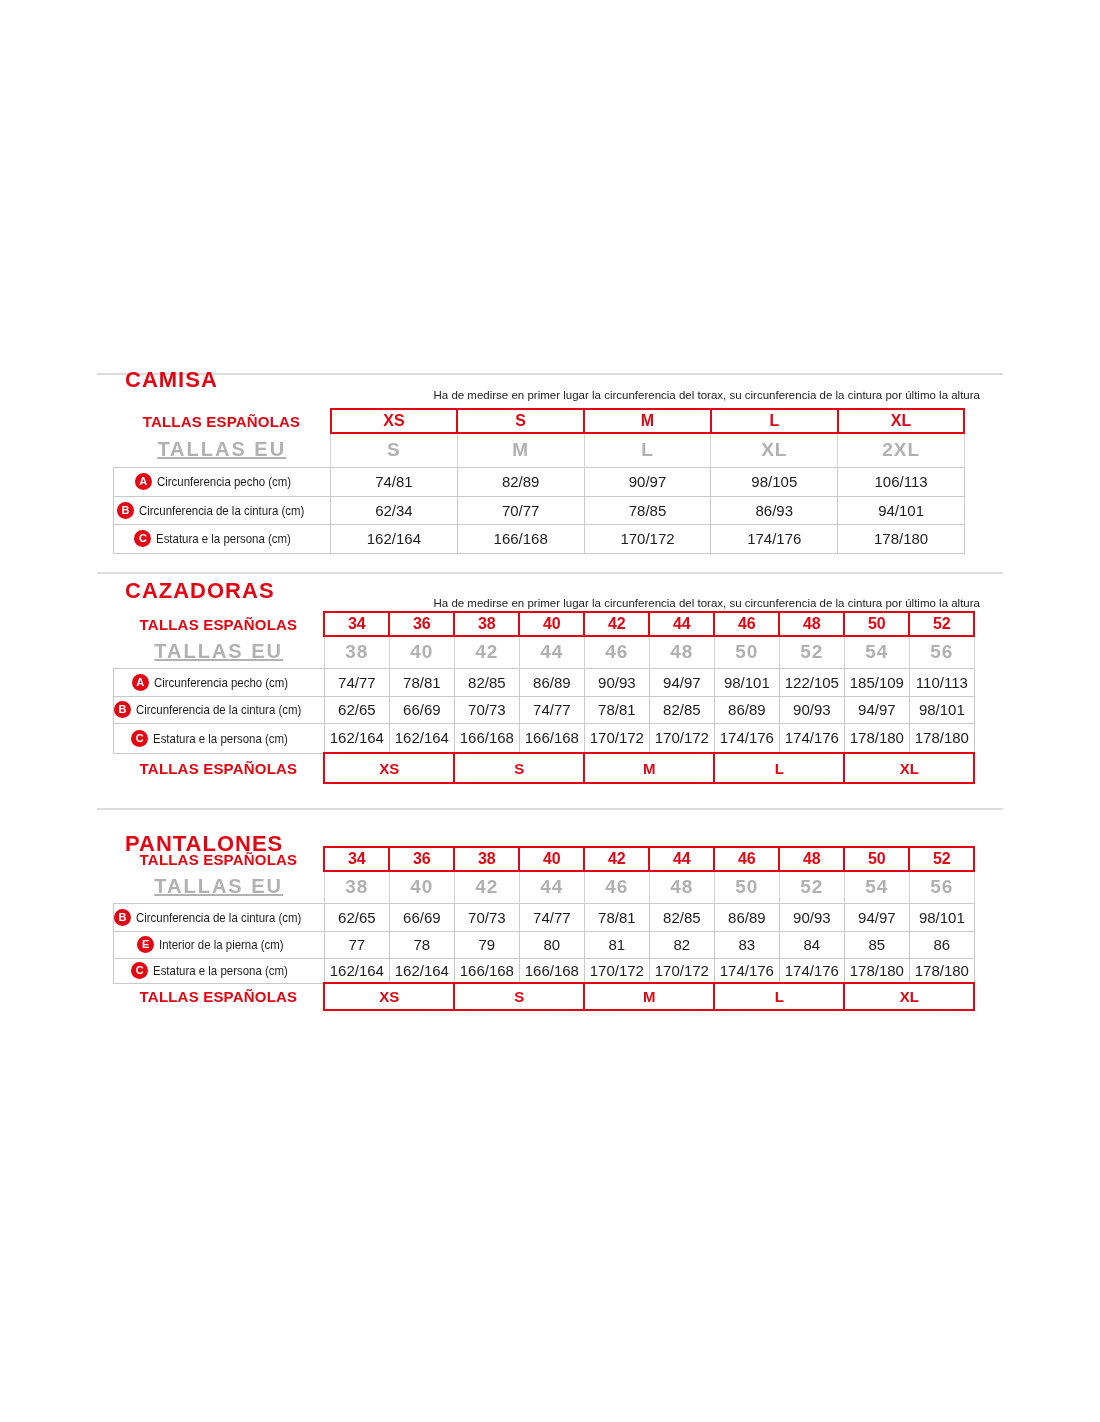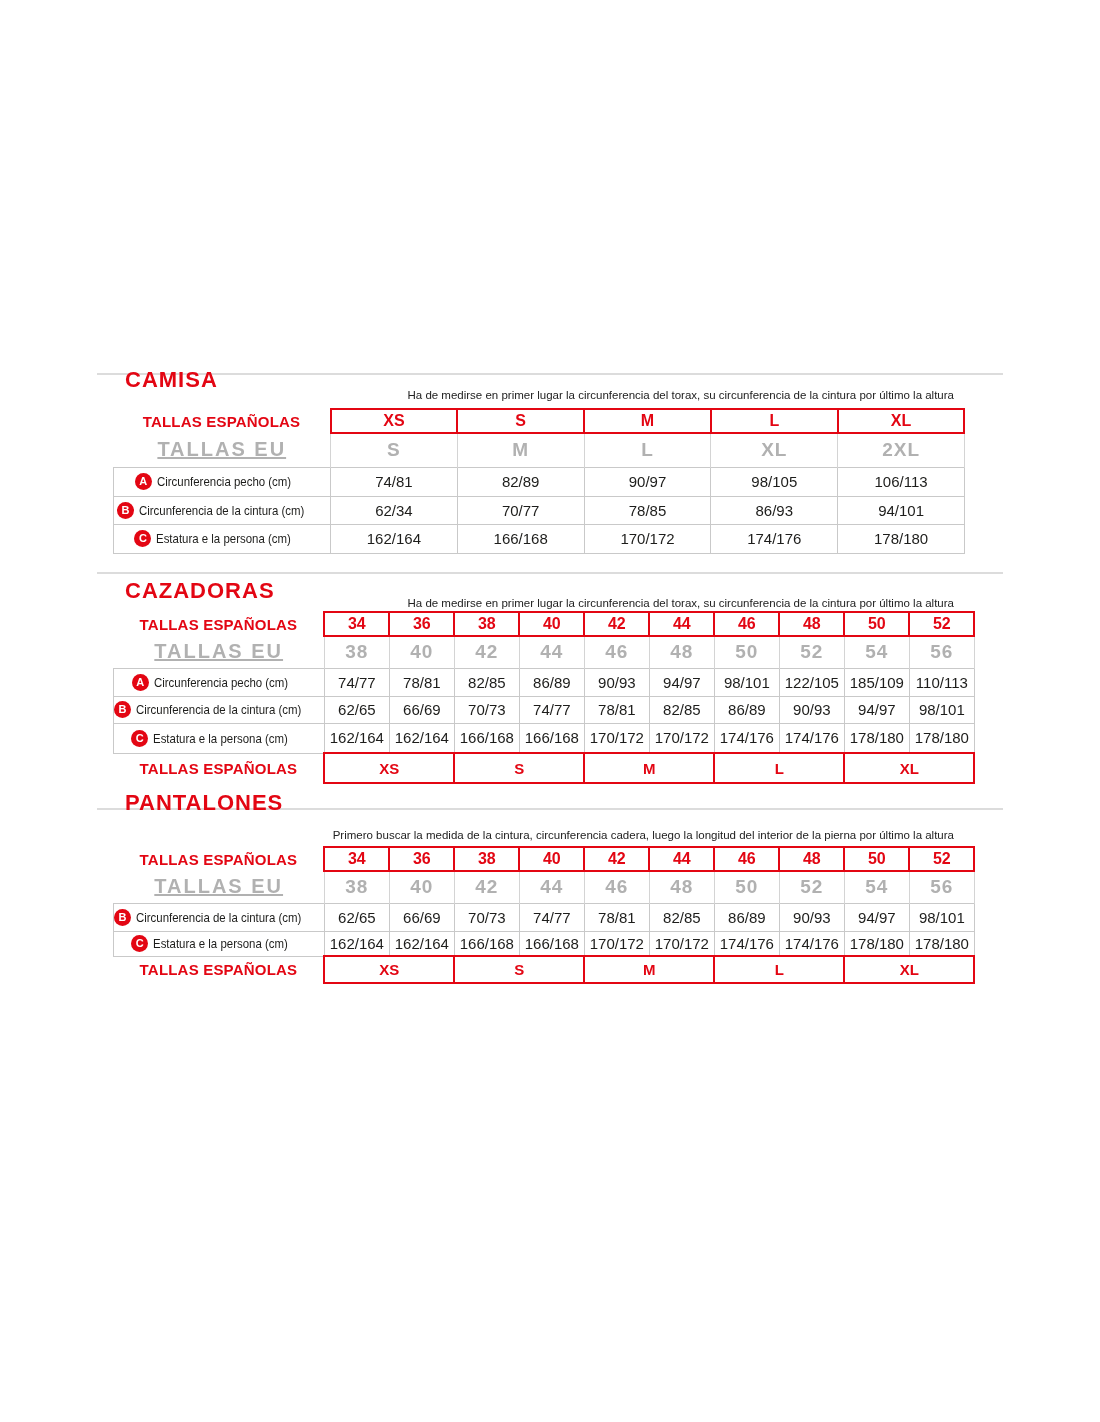--- a/index.html
+++ b/index.html
@@ -21,21 +21,21 @@
   .divider{
     position:absolute;left:97px;width:906px;height:2px;
     background:var(--divider);
   }
   .sec-title{
     position:absolute;left:125px;margin:0;
     font-size:22px;font-weight:bold;color:var(--red);
     letter-spacing:1px;white-space:nowrap;
   }
   .sec-note{
-    position:absolute;right:146px;
+    position:absolute;right:120px;
     font-size:11.5px;color:#222222;white-space:nowrap;text-align:center;
   }
   table.size-table{
     position:absolute;left:113px;
     border-collapse:collapse;table-layout:fixed;
     border-spacing:0;
   }
   table.size-table td{
     padding:0;text-align:center;vertical-align:middle;
     overflow:hidden;
@@ -234,22 +234,21 @@
           <td class="bottom-label">TALLAS ESPAÑOLAS</td>
           <td class="bottom-cell" colspan="2">XS</td>
           <td class="bottom-cell" colspan="2">S</td>
           <td class="bottom-cell" colspan="2">M</td>
           <td class="bottom-cell" colspan="2">L</td>
           <td class="bottom-cell" colspan="2">XL</td>
         </tr>
       </tbody>
     </table>
 
-  <h2 class="sec-title" style="top:790px">PANTALONES</h2>
-  <div class="sec-note" style="top:829px">Primero buscar la medida de la cintura, circunferencia cadera, luego la longitud del interior de la pierna por último la altura</div>
+  <h2 class="sec-title" style="top:831px">PANTALONES</h2>
   <table class="size-table" style="top:846px">
       <colgroup>
         <col style="width: 204px;">
         <col style="width: 65px;">
         <col style="width: 65px;">
         <col style="width: 65px;">
         <col style="width: 65px;">
         <col style="width: 65px;">
         <col style="width: 65px;">
         <col style="width: 65px;">
@@ -290,20 +289,33 @@
           <td class="data-cell">66/69</td>
           <td class="data-cell">70/73</td>
           <td class="data-cell">74/77</td>
           <td class="data-cell">78/81</td>
           <td class="data-cell">82/85</td>
           <td class="data-cell">86/89</td>
           <td class="data-cell">90/93</td>
           <td class="data-cell">94/97</td>
           <td class="data-cell">98/101</td>
         </tr>
+        <tr style="height: 27px;">
+          <td class="row-label"><span class="circle">E</span><span class="lbl-text">Interior de la pierna (cm)</span></td>
+          <td class="data-cell">77</td>
+          <td class="data-cell">78</td>
+          <td class="data-cell">79</td>
+          <td class="data-cell">80</td>
+          <td class="data-cell">81</td>
+          <td class="data-cell">82</td>
+          <td class="data-cell">83</td>
+          <td class="data-cell">84</td>
+          <td class="data-cell">85</td>
+          <td class="data-cell">86</td>
+        </tr>
         <tr style="height: 25px;">
           <td class="row-label"><span class="circle">C</span><span class="lbl-text">Estatura e la persona (cm)</span></td>
           <td class="data-cell">162/164</td>
           <td class="data-cell">162/164</td>
           <td class="data-cell">166/168</td>
           <td class="data-cell">166/168</td>
           <td class="data-cell">170/172</td>
           <td class="data-cell">170/172</td>
           <td class="data-cell">174/176</td>
           <td class="data-cell">174/176</td>

